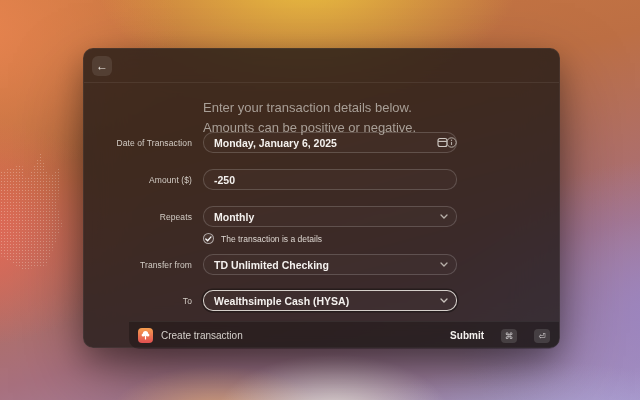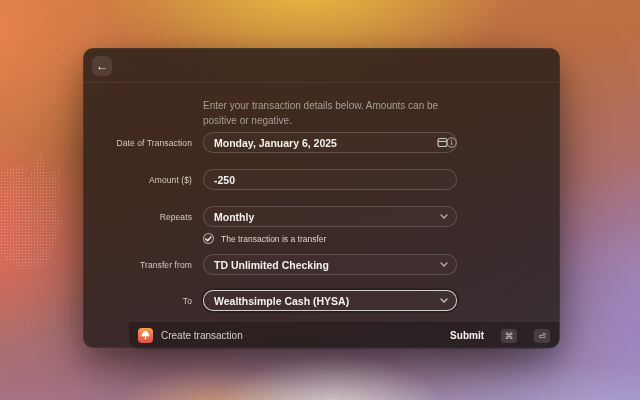--- a/index.html
+++ b/index.html
@@ -52,21 +52,21 @@
     color:#ece8e3;font-size:12px;line-height:20px;text-align:center;padding:0;
     font-family:inherit;
   }
   .row-label{
     position:absolute;left:4px;width:104px;text-align:right;
     font-size:8.5px;font-weight:500;color:#d3cdc6;letter-spacing:.1px;
   }
   .section-label{top:55px;font-weight:700;color:#ddd7d0;}
   .description{
     position:absolute;left:119px;top:49px;width:242px;
-    font-size:10px;line-height:1.5;color:#a89f97;
+    font-size:13px;line-height:1.5;color:#a89f97;
   }
   .control{
     position:absolute;left:119px;width:254px;height:21px;
     box-sizing:border-box;border:1px solid rgba(255,255,255,0.17);
     background:rgba(255,255,255,0.02);
     border-radius:10px;display:flex;align-items:center;
     padding:0 8px 0 10px;color:#f4f1ee;
   }
   .control input{
     flex:1;background:transparent;border:none;outline:none;color:#f4f1ee;
@@ -168,21 +168,21 @@
     </div>
 
     <div class="check-row">
       <span class="checkbox">
         <span>
           <svg width="7" height="6" viewBox="0 0 7 6" fill="none" stroke="#ffffff" stroke-width="1.3" stroke-linecap="round" stroke-linejoin="round">
             <polyline points="0.8,3 2.6,4.8 6,0.9"></polyline>
           </svg>
         </span>
       </span>
-      <span class="check-label">The transaction is a transfer</span>
+      <span class="check-label">The transaction is a details</span>
     </div>
 
     <div class="row-label t-label-from">Transfer from</div>
     <div class="control select c-from">
       <span class="sel-text">TD Unlimited Checking</span>
       <span>
         <svg width="8" height="5" viewBox="0 0 8 5" fill="none" stroke="#b8b1aa" stroke-width="1.3" stroke-linecap="round">
           <polyline points="1,1 4,4 7,1"></polyline>
         </svg>
       </span>

